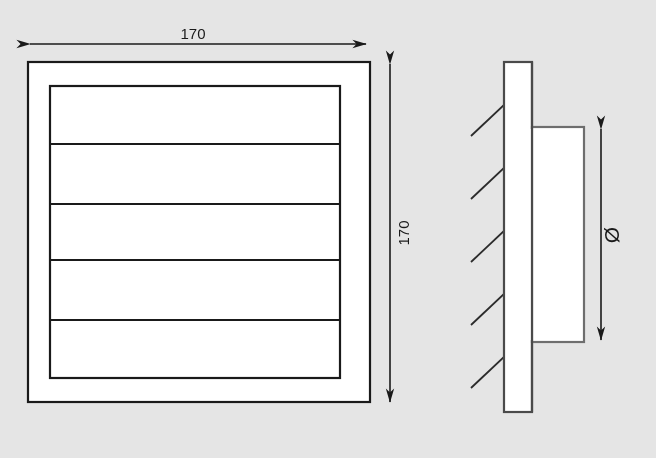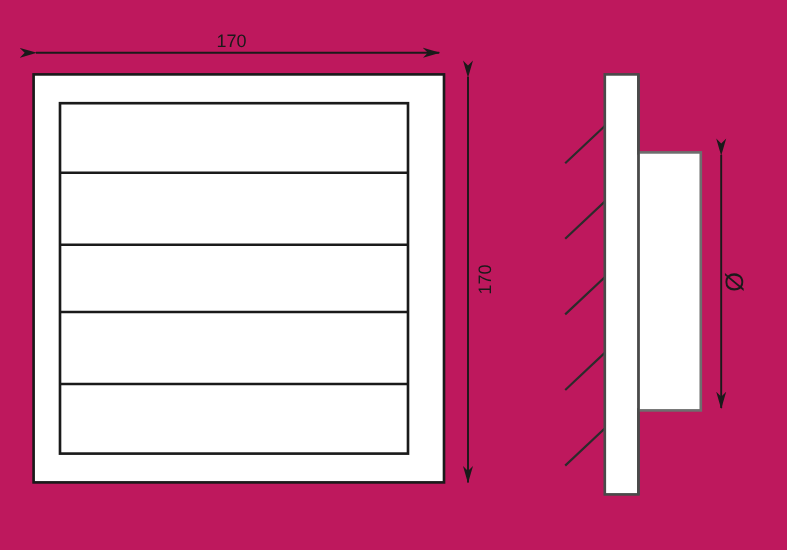--- a/index.html
+++ b/index.html
@@ -7,21 +7,21 @@
     padding: 0;
     background: #ffffff;
   }
   body {
     font-family: "Liberation Sans", sans-serif;
   }
   #drawing-canvas {
     position: relative;
     width: 656px;
     height: 458px;
-    background: #be185d;
+    background: #e5e5e5;
     overflow: hidden;
   }
   #drawing-svg {
     display: block;
     width: 656px;
     height: 458px;
   }
   .dim-text {
     font-family: "Liberation Sans", sans-serif;
     font-size: 15px;

